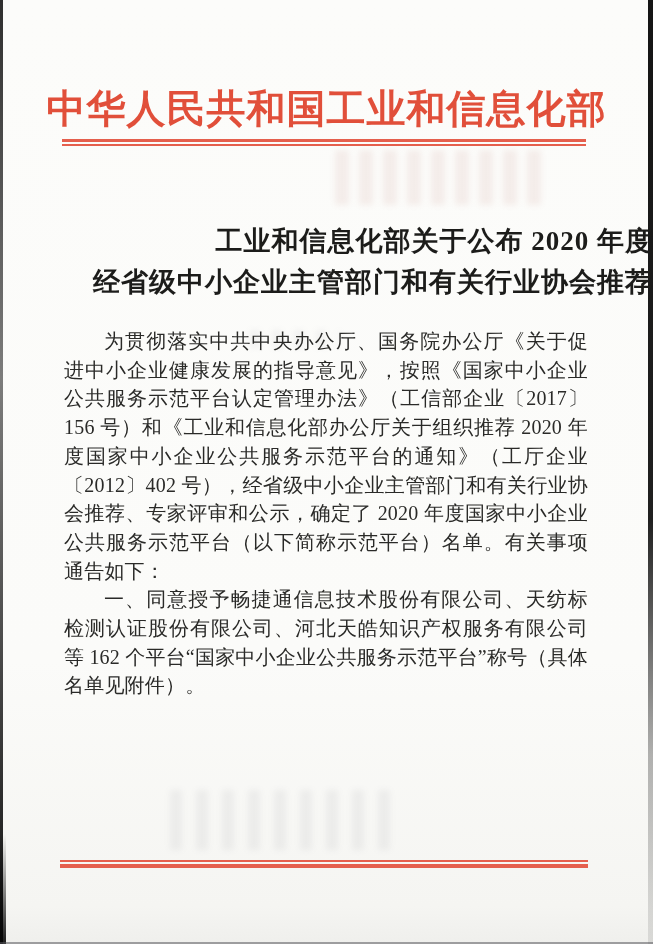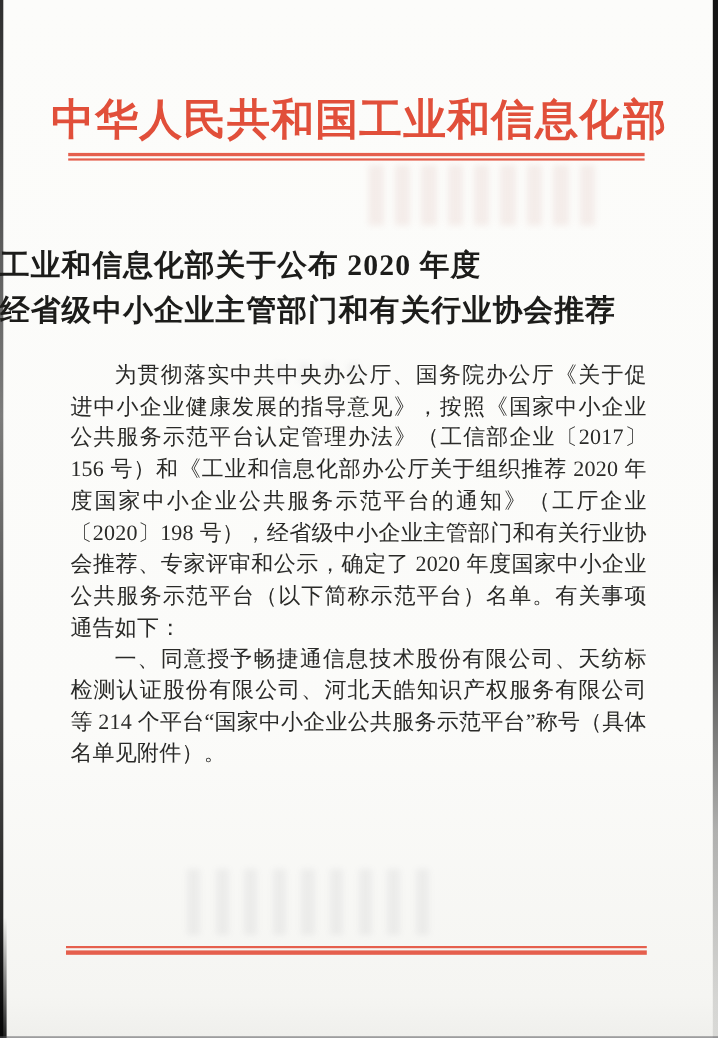--- a/index.html
+++ b/index.html
@@ -49,21 +49,21 @@
   .rule-double .gap{height:2px;}
   .rule-double .rule-b{height:2px;background:var(--line-red,#e55f4d);}
 
   .doc-number{
     position:absolute;right:67px;top:154px;
     font-size:17px;letter-spacing:3px;color:#2b2b2b;
   }
 
   .title{
     position:absolute;left:0;top:221px;width:100%;
-    text-align:left;font-weight:700;color:#1c1c1a;
+    text-align:right;font-weight:700;color:#1c1c1a;
     font-size:27px;line-height:41px;letter-spacing:1px;
   }
 
   .body{
     position:absolute;left:64px;top:327px;width:524px;
     font-size:20px;line-height:28.7px;letter-spacing:.2px;
     text-align:justify;color:#2a2a28;
   }
   .body p{margin:0;text-indent:2em;}
 
@@ -94,22 +94,22 @@
     <div class="rule-b"></div>
   </div>
 
 
   <div class="title">
     <div>工业和信息化部关于公布 2020 年度</div>
     <div>经省级中小企业主管部门和有关行业协会推荐</div>
   </div>
 
   <main class="body">
-    <p>为贯彻落实中共中央办公厅、国务院办公厅《关于促进中小企业健康发展的指导意见》，按照《国家中小企业公共服务示范平台认定管理办法》（工信部企业〔2017〕156 号）和《工业和信息化部办公厅关于组织推荐 2020 年度国家中小企业公共服务示范平台的通知》（工厅企业〔2020〕198 号），经省级中小企业主管部门和有关行业协会推荐、专家评审和公示，确定了 2020 年度国家中小企业公共服务示范平台（以下简称示范平台）名单。有关事项通告如下：</p>
-    <p>一、同意授予畅捷通信息技术股份有限公司、天纺标检测认证股份有限公司、河北天皓知识产权服务有限公司等 214 个平台“国家中小企业公共服务示范平台”称号（具体名单见附件）。</p>
+    <p>为贯彻落实中共中央办公厅、国务院办公厅《关于促进中小企业健康发展的指导意见》，按照《国家中小企业公共服务示范平台认定管理办法》（工信部企业〔2017〕156 号）和《工业和信息化部办公厅关于组织推荐 2020 年度国家中小企业公共服务示范平台的通知》（工厅企业〔2012〕402 号），经省级中小企业主管部门和有关行业协会推荐、专家评审和公示，确定了 2020 年度国家中小企业公共服务示范平台（以下简称示范平台）名单。有关事项通告如下：</p>
+    <p>一、同意授予畅捷通信息技术股份有限公司、天纺标检测认证股份有限公司、河北天皓知识产权服务有限公司等 162 个平台“国家中小企业公共服务示范平台”称号（具体名单见附件）。</p>
   </main>
 
   <div class="rule-footer">
     <div class="rule-thin"></div>
     <div class="gap"></div>
     <div class="rule-thick"></div>
   </div>
 
 </div>
 

